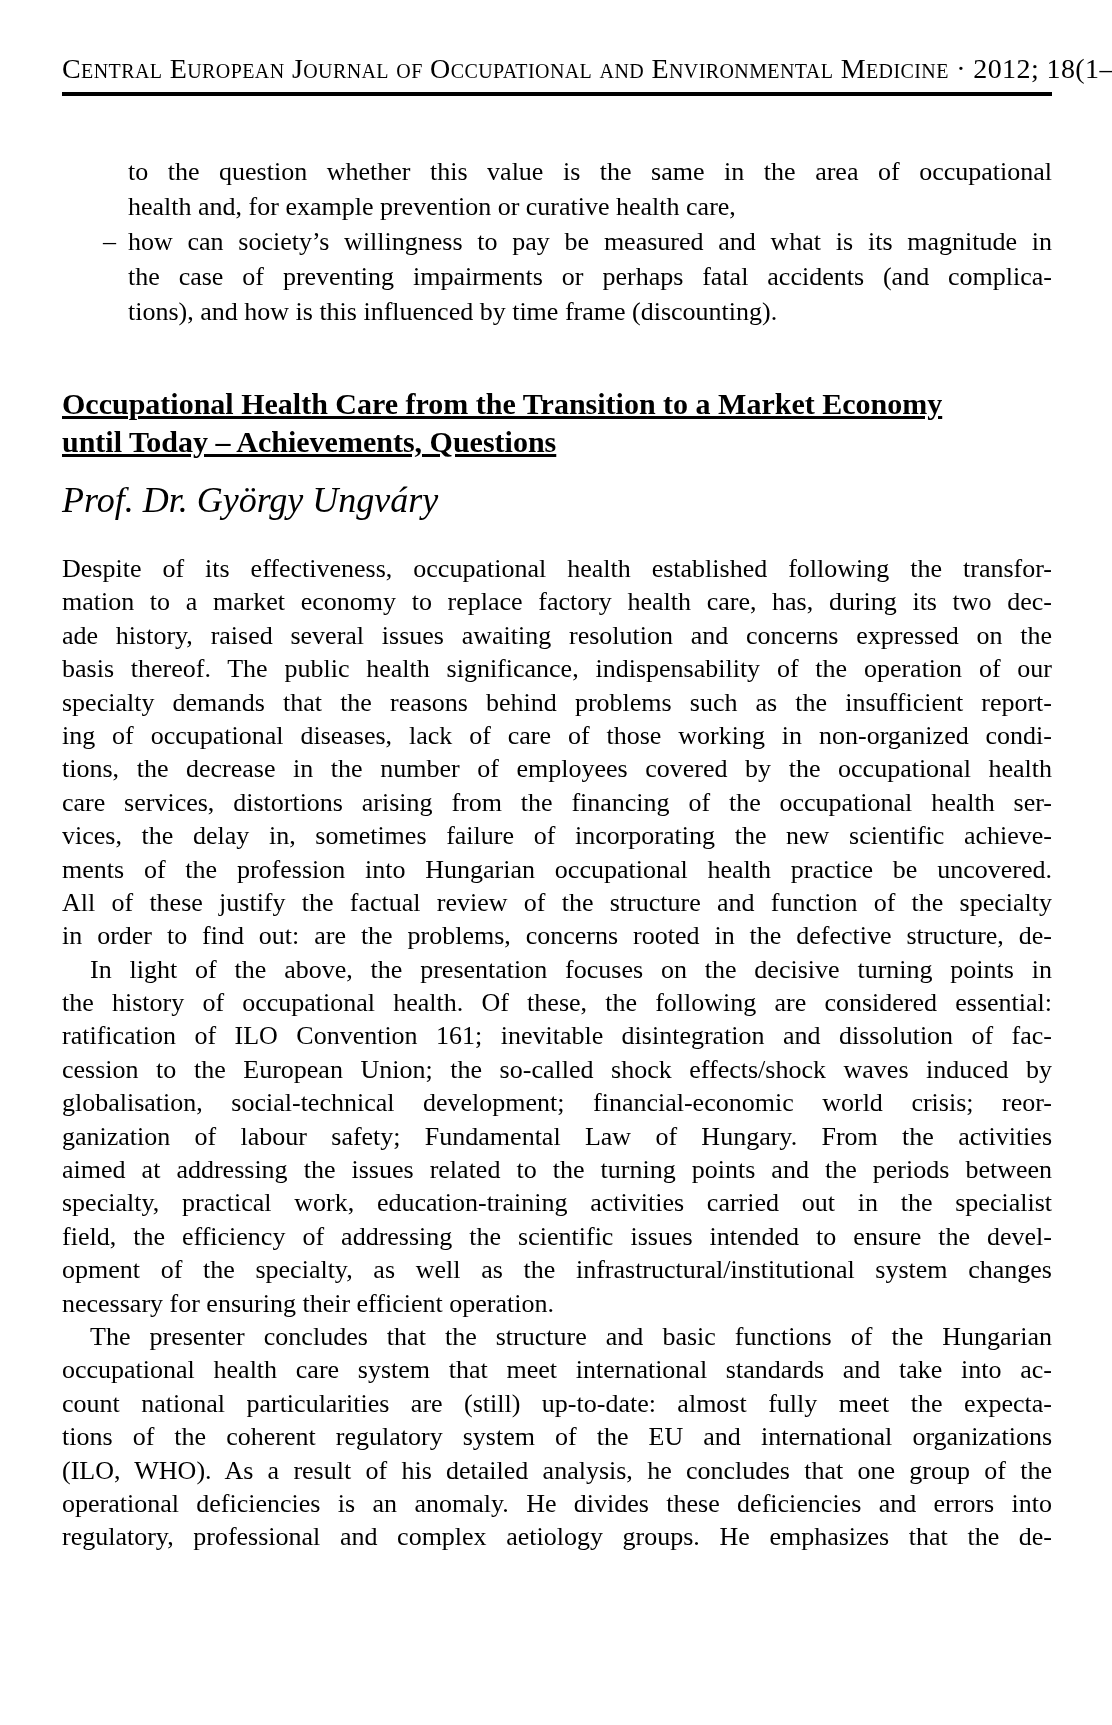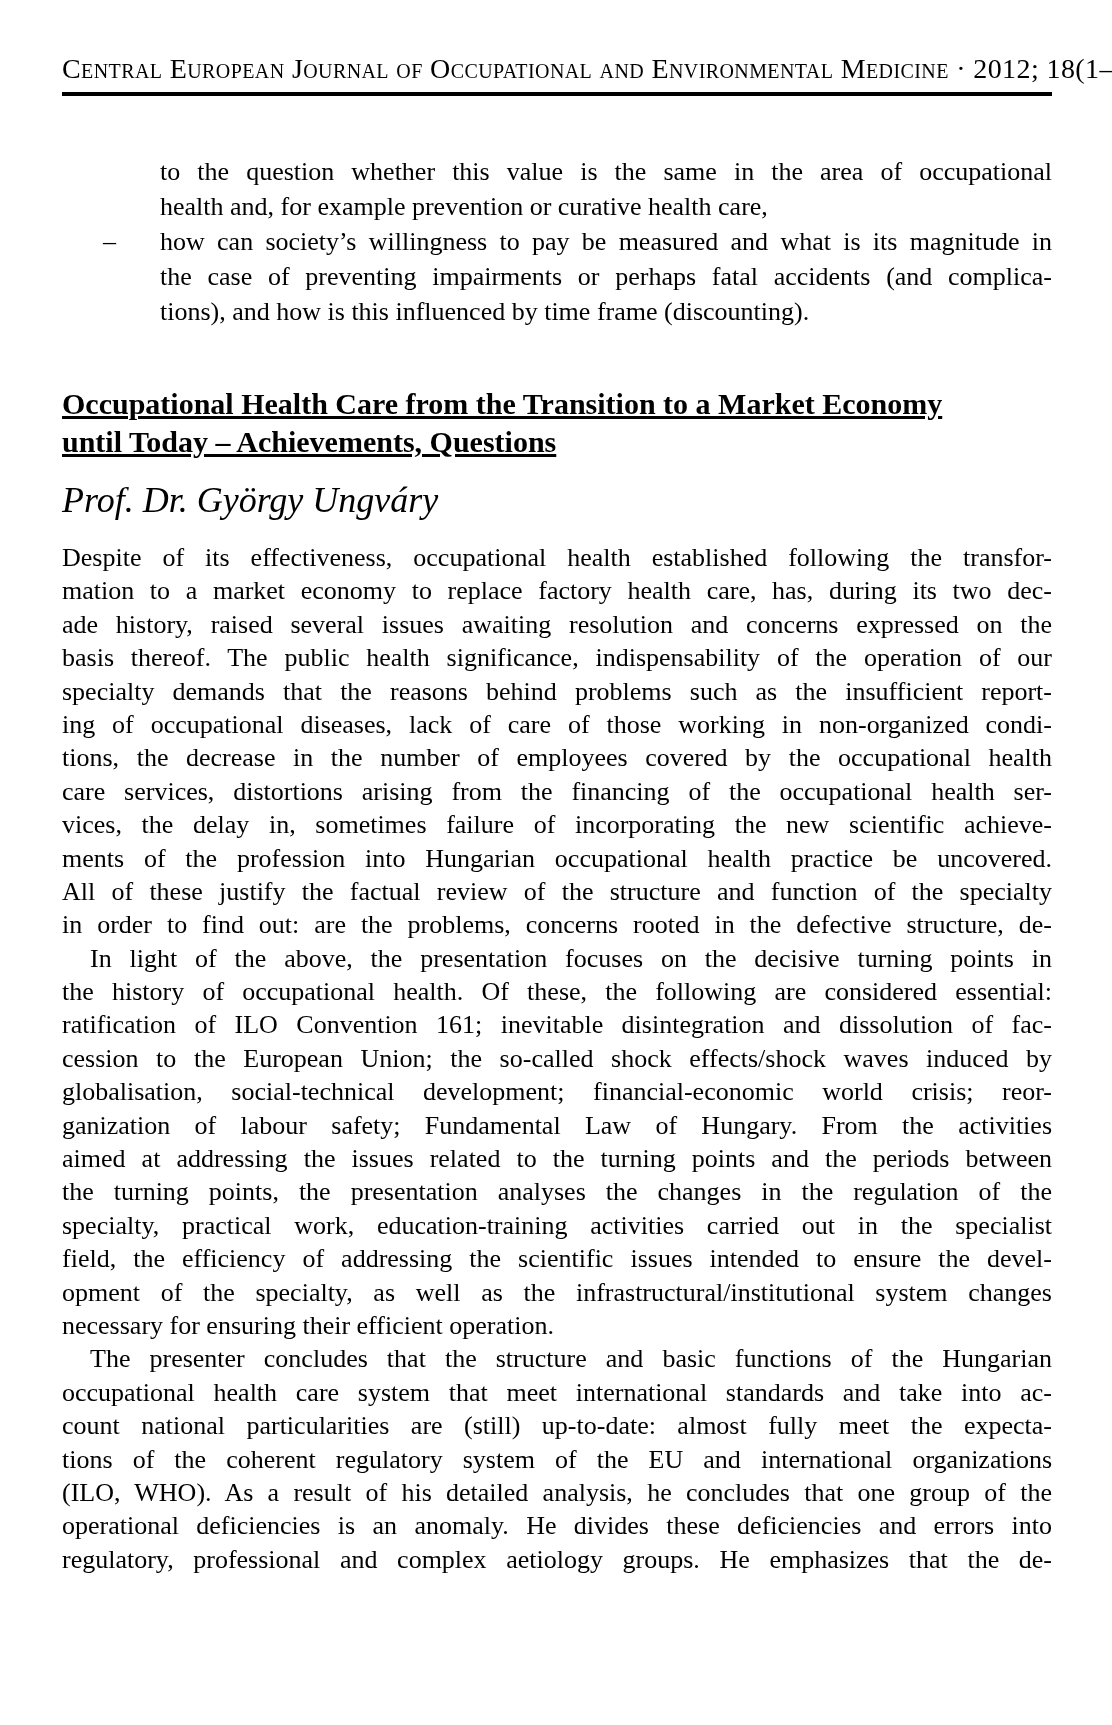--- a/index.html
+++ b/index.html
@@ -42,21 +42,21 @@
     overflow: hidden;
   }
   .jline { text-align: justify; text-align-last: justify; }
   .lline { text-align: left; text-align-last: left; }
   .indent { text-indent: 28px; }
 
   .list-block {
     margin-top: 58px;
     font-size: 26px;
   }
-  .list-block .bline { height: 35px; line-height: 35px; margin-left: 32px; }
+  .list-block .bline { height: 35px; line-height: 35px; }
   .hang-item {
     position: relative;
     padding-left: 66px;
   }
   .hang-item .marker {
     position: absolute;
     left: 41px;
     top: 0;
     line-height: 35px;
   }
@@ -74,21 +74,21 @@
     overflow: hidden;
   }
   .author {
     margin-top: 22px;
     font-size: 36px;
     font-style: italic;
     height: 34px;
     line-height: 34px;
   }
   .abstract {
-    margin-top: 24px;
+    margin-top: 35px;
     font-size: 26px;
   }
   .paragraph { margin: 0; }
 </style>
 </head>
 <body>
 
 <div class="page">
 
   <div class="journal-header">Central European Journal of Occupational and Environmental Medicine · 2012; 18(1–4): · 33</div>
@@ -131,21 +131,20 @@
         <div class="bline jline">in order to find out: are the problems, concerns rooted in the defective structure, de-</div>
       </div>
       <div class="paragraph">
         <div class="bline jline indent">In light of the above, the presentation focuses on the decisive turning points in</div>
         <div class="bline jline">the history of occupational health. Of these, the following are considered essential:</div>
         <div class="bline jline">ratification of ILO Convention 161; inevitable disintegration and dissolution of fac-</div>
         <div class="bline jline">cession to the European Union; the so-called shock effects/shock waves induced by</div>
         <div class="bline jline">globalisation, social-technical development; financial-economic world crisis; reor-</div>
         <div class="bline jline">ganization of labour safety; Fundamental Law of Hungary. From the activities</div>
         <div class="bline jline">aimed at addressing the issues related to the turning points and the periods between</div>
-        <div class="bline jline">the turning points, the presentation analyses the changes in the regulation of the</div>
         <div class="bline jline">specialty, practical work, education-training activities carried out in the specialist</div>
         <div class="bline jline">field, the efficiency of addressing the scientific issues intended to ensure the devel-</div>
         <div class="bline jline">opment of the specialty, as well as the infrastructural/institutional system changes</div>
         <div class="bline lline">necessary for ensuring their efficient operation.</div>
       </div>
       <div class="paragraph">
         <div class="bline jline indent">The presenter concludes that the structure and basic functions of the Hungarian</div>
         <div class="bline jline">occupational health care system that meet international standards and take into ac-</div>
         <div class="bline jline">count national particularities are (still) up-to-date: almost fully meet the expecta-</div>
         <div class="bline jline">tions of the coherent regulatory system of the EU and international organizations</div>

